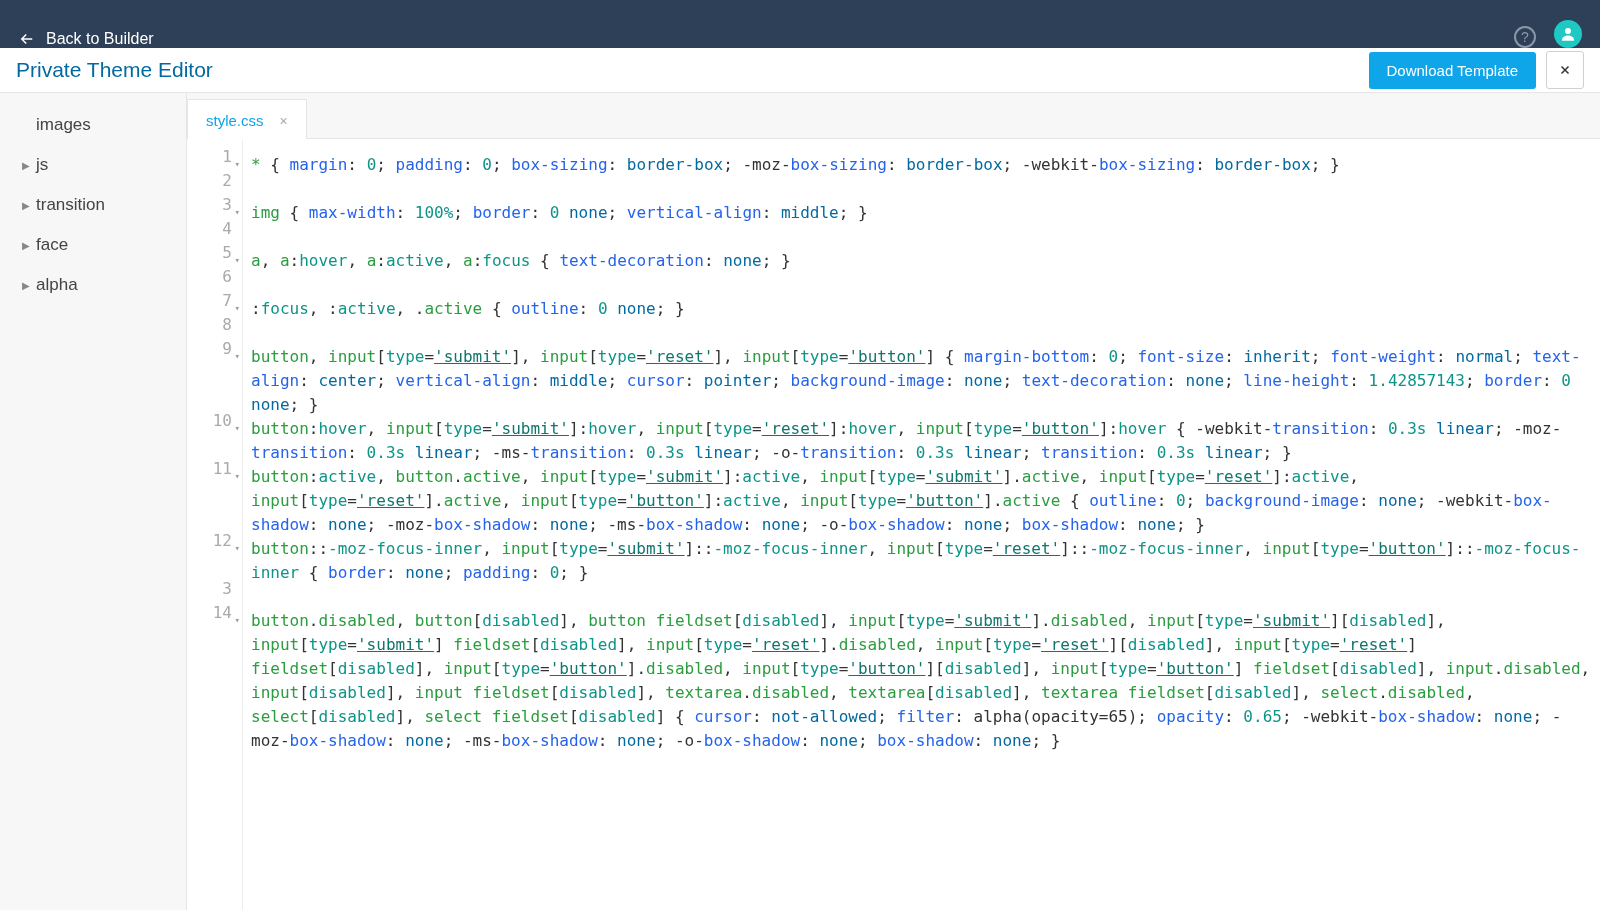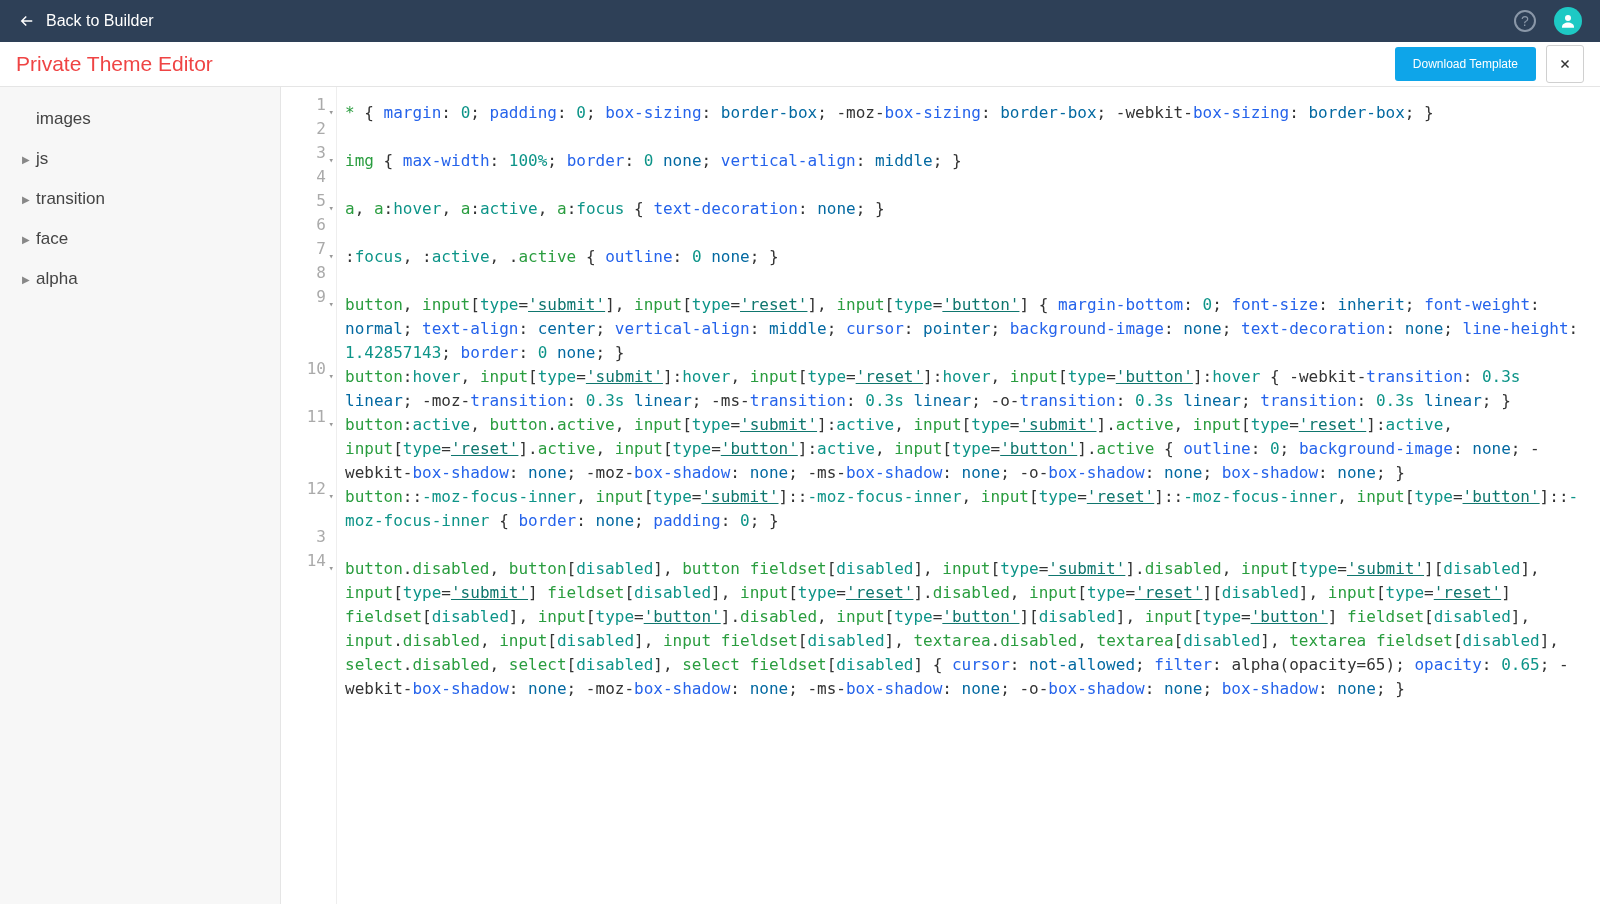--- a/index.html
+++ b/index.html
@@ -1,33 +1,33 @@
 <!DOCTYPE html>
 <html><head>
 <meta charset="utf-8">
 <style>
 * { margin: 0; padding: 0; box-sizing: border-box; }
 body { font-family: -apple-system, BlinkMacSystemFont, "Segoe UI", Helvetica, Arial, sans-serif; background: #fff; width: 1600px; overflow: hidden; }
-.topbar { height: 42px; background: #2e4057; display: flex; align-items: center; padding: 0 18px; color: #fff; }
+.topbar { height: 48px; background: #2e4057; display: flex; align-items: flex-end; padding: 0 18px; color: #fff; }
 .back-link { display: flex; align-items: center; gap: 10px; cursor: pointer; }
 .back-arrow { width: 18px; height: 18px; }
 .back-text { font-size: 16px; }
 .topbar-spacer { flex: 1; }
 .help-icon { width: 22px; height: 22px; border: 2px solid #8a97a8; border-radius: 50%; display: flex; align-items: center; justify-content: center; color: #8a97a8; font-size: 14px; margin-right: 18px; cursor: pointer; }
 .avatar { width: 28px; height: 28px; border-radius: 50%; background: #1ec9c4; display: flex; align-items: center; justify-content: center; }
 .avatar svg { width: 18px; height: 18px; }
 
 .subheader { height: 45px; border-bottom: 1px solid #e5e5e5; display: flex; align-items: center; padding: 0 16px; }
-.page-title { font-size: 21px; color: #ef4444; }
+.page-title { font-size: 21px; color: #0369a1; }
 .subheader-spacer { flex: 1; }
-.download-btn { background: #0ea5e9; color: #fff; border: none; padding: 10px 18px; font-size: 12px; border-radius: 3px; cursor: pointer; margin-right: 10px; }
+.download-btn { background: #0ea5e9; color: #fff; border: none; padding: 10px 18px; font-size: 15px; border-radius: 3px; cursor: pointer; margin-right: 10px; }
 .close-btn { width: 38px; height: 38px; border: 1px solid #d0d0d0; background: #fff; border-radius: 3px; display: flex; align-items: center; justify-content: center; cursor: pointer; font-size: 18px; }
 
 .main { display: flex; height: calc(100vh - 95px); min-height: 700px; }
-.sidebar { width: 281px; background: #f7f7f7; border-right: 1px solid #e5e5e5; padding-top: 12px; }
+.sidebar { width: 187px; background: #f7f7f7; border-right: 1px solid #e5e5e5; padding-top: 12px; }
 .side-item { padding: 10px 22px; font-size: 17px; color: #444; cursor: pointer; display: flex; align-items: center; gap: 6px; }
 .side-caret { font-size: 10px; color: #888; width: 8px; display: inline-block; }
 
 .editor-area { flex: 1; display: flex; flex-direction: column; }
 .tabbar { height: 46px; background: #f7f7f7; border-bottom: 1px solid #e5e5e5; display: flex; align-items: flex-end; }
 .tab { background: #fff; border: 1px solid #e5e5e5; border-bottom: none; padding: 12px 18px 10px 18px; display: flex; align-items: center; gap: 16px; position: relative; top: 1px; }
 .tab-label { color: #0ea5e9; font-size: 15px; }
 .tab-close { color: #aaa; font-size: 14px; cursor: pointer; }
 
 .code-wrap { flex: 1; display: flex; font-family: Menlo, Consolas, monospace; font-size: 16px; line-height: 24px; overflow: auto; }
@@ -95,20 +95,26 @@
       <span class="side-caret">▶</span>
       <span>face</span>
     </div>
     <div class="side-item">
       <span class="side-caret">▶</span>
       <span>alpha</span>
     </div>
   </div>
 
   <div class="editor-area">
+    <div class="tabbar">
+      <div class="tab">
+        <span class="tab-label">style.css</span>
+        <span class="tab-close">×</span>
+      </div>
+    </div>
 
     <div class="code-wrap">
       <div class="gutter" id="gutter">
           <div class="gutter-line">1<span class="fold">▾</span></div>
           <div class="gutter-line">2</div>
           <div class="gutter-line">3<span class="fold">▾</span></div>
           <div class="gutter-line">4</div>
           <div class="gutter-line">5<span class="fold">▾</span></div>
           <div class="gutter-line">6</div>
           <div class="gutter-line">7<span class="fold">▾</span></div>

